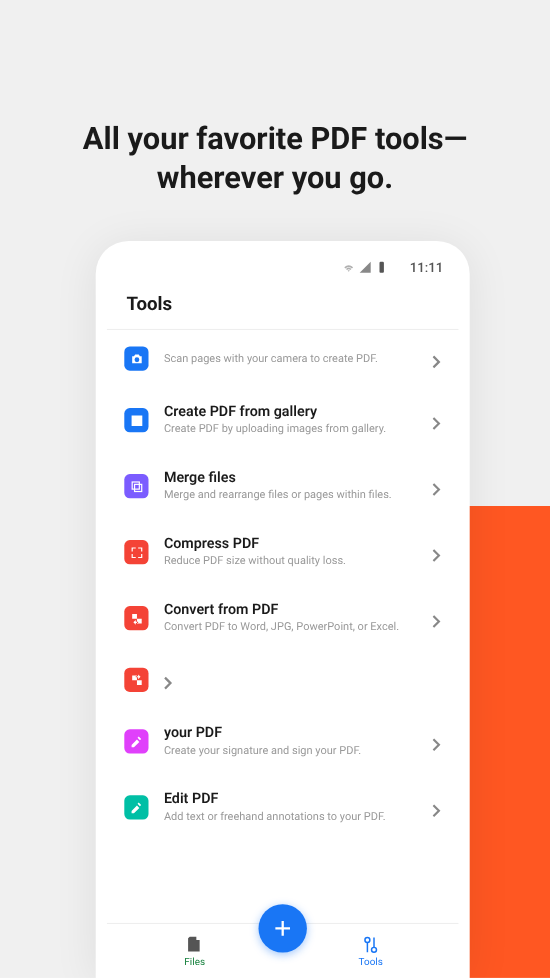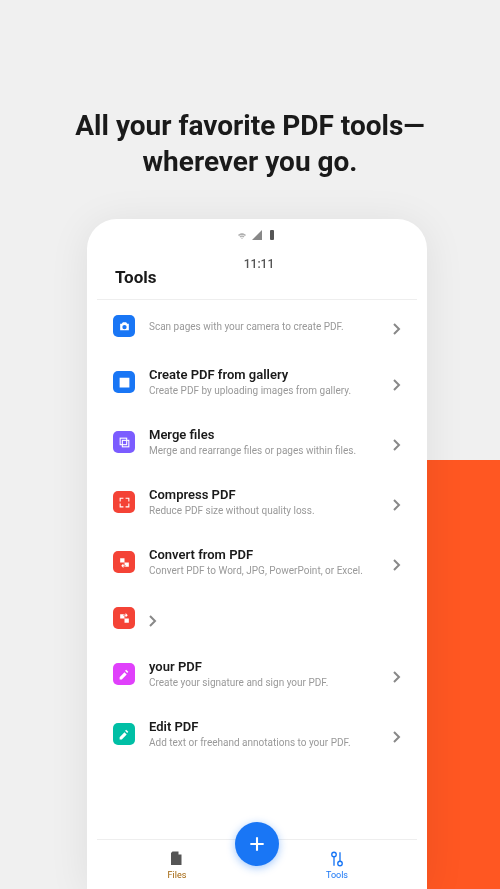--- a/index.html
+++ b/index.html
@@ -46,27 +46,26 @@
   bottom: 0;
   background: #fff;
   border-radius: 20px 20px 0 0;
   overflow: hidden;
   display: flex;
   flex-direction: column;
 }
 .status-bar {
   height: 28px;
   display: flex;
-  justify-content: space-between;
+  justify-content: flex-end;
   align-items: center;
   padding: 0 14px;
   gap: 16px;
   font-size: 12px;
   color: #555;
-  flex-direction: column;
 }
 .status-icons { display: flex; gap: 3px; align-items: center; }
 .wifi-icon, .signal-icon, .battery-icon { width: 12px; height: 12px; }
 .wifi-icon { fill: #b0b0b0; }
 .signal-icon { fill: #888; }
 .battery-icon { fill: #555; }
 .time { font-weight: 500; margin-left: 4px; }
 .header {
   padding: 10px 18px 12px;
   border-bottom: 1px solid #eee;
@@ -115,21 +114,21 @@
   flex: 1;
   display: flex;
   flex-direction: column;
   align-items: center;
   justify-content: center;
   gap: 2px;
   cursor: pointer;
 }
 .nav-item svg { width: 18px; height: 18px; }
 .nav-label { font-size: 9px; }
-.nav-item.inactive { color: #a16207; }
+.nav-item.inactive { color: #15803d; }
 .nav-item.inactive svg { fill: #555; }
 .nav-item.active { color: #1976f5; }
 .nav-item.active svg { fill: none; stroke: #1976f5; stroke-width: 1.8; }
 .fab {
   position: absolute;
   left: 50%;
   top: -18px;
   transform: translateX(-50%);
   width: 44px;
   height: 44px;

